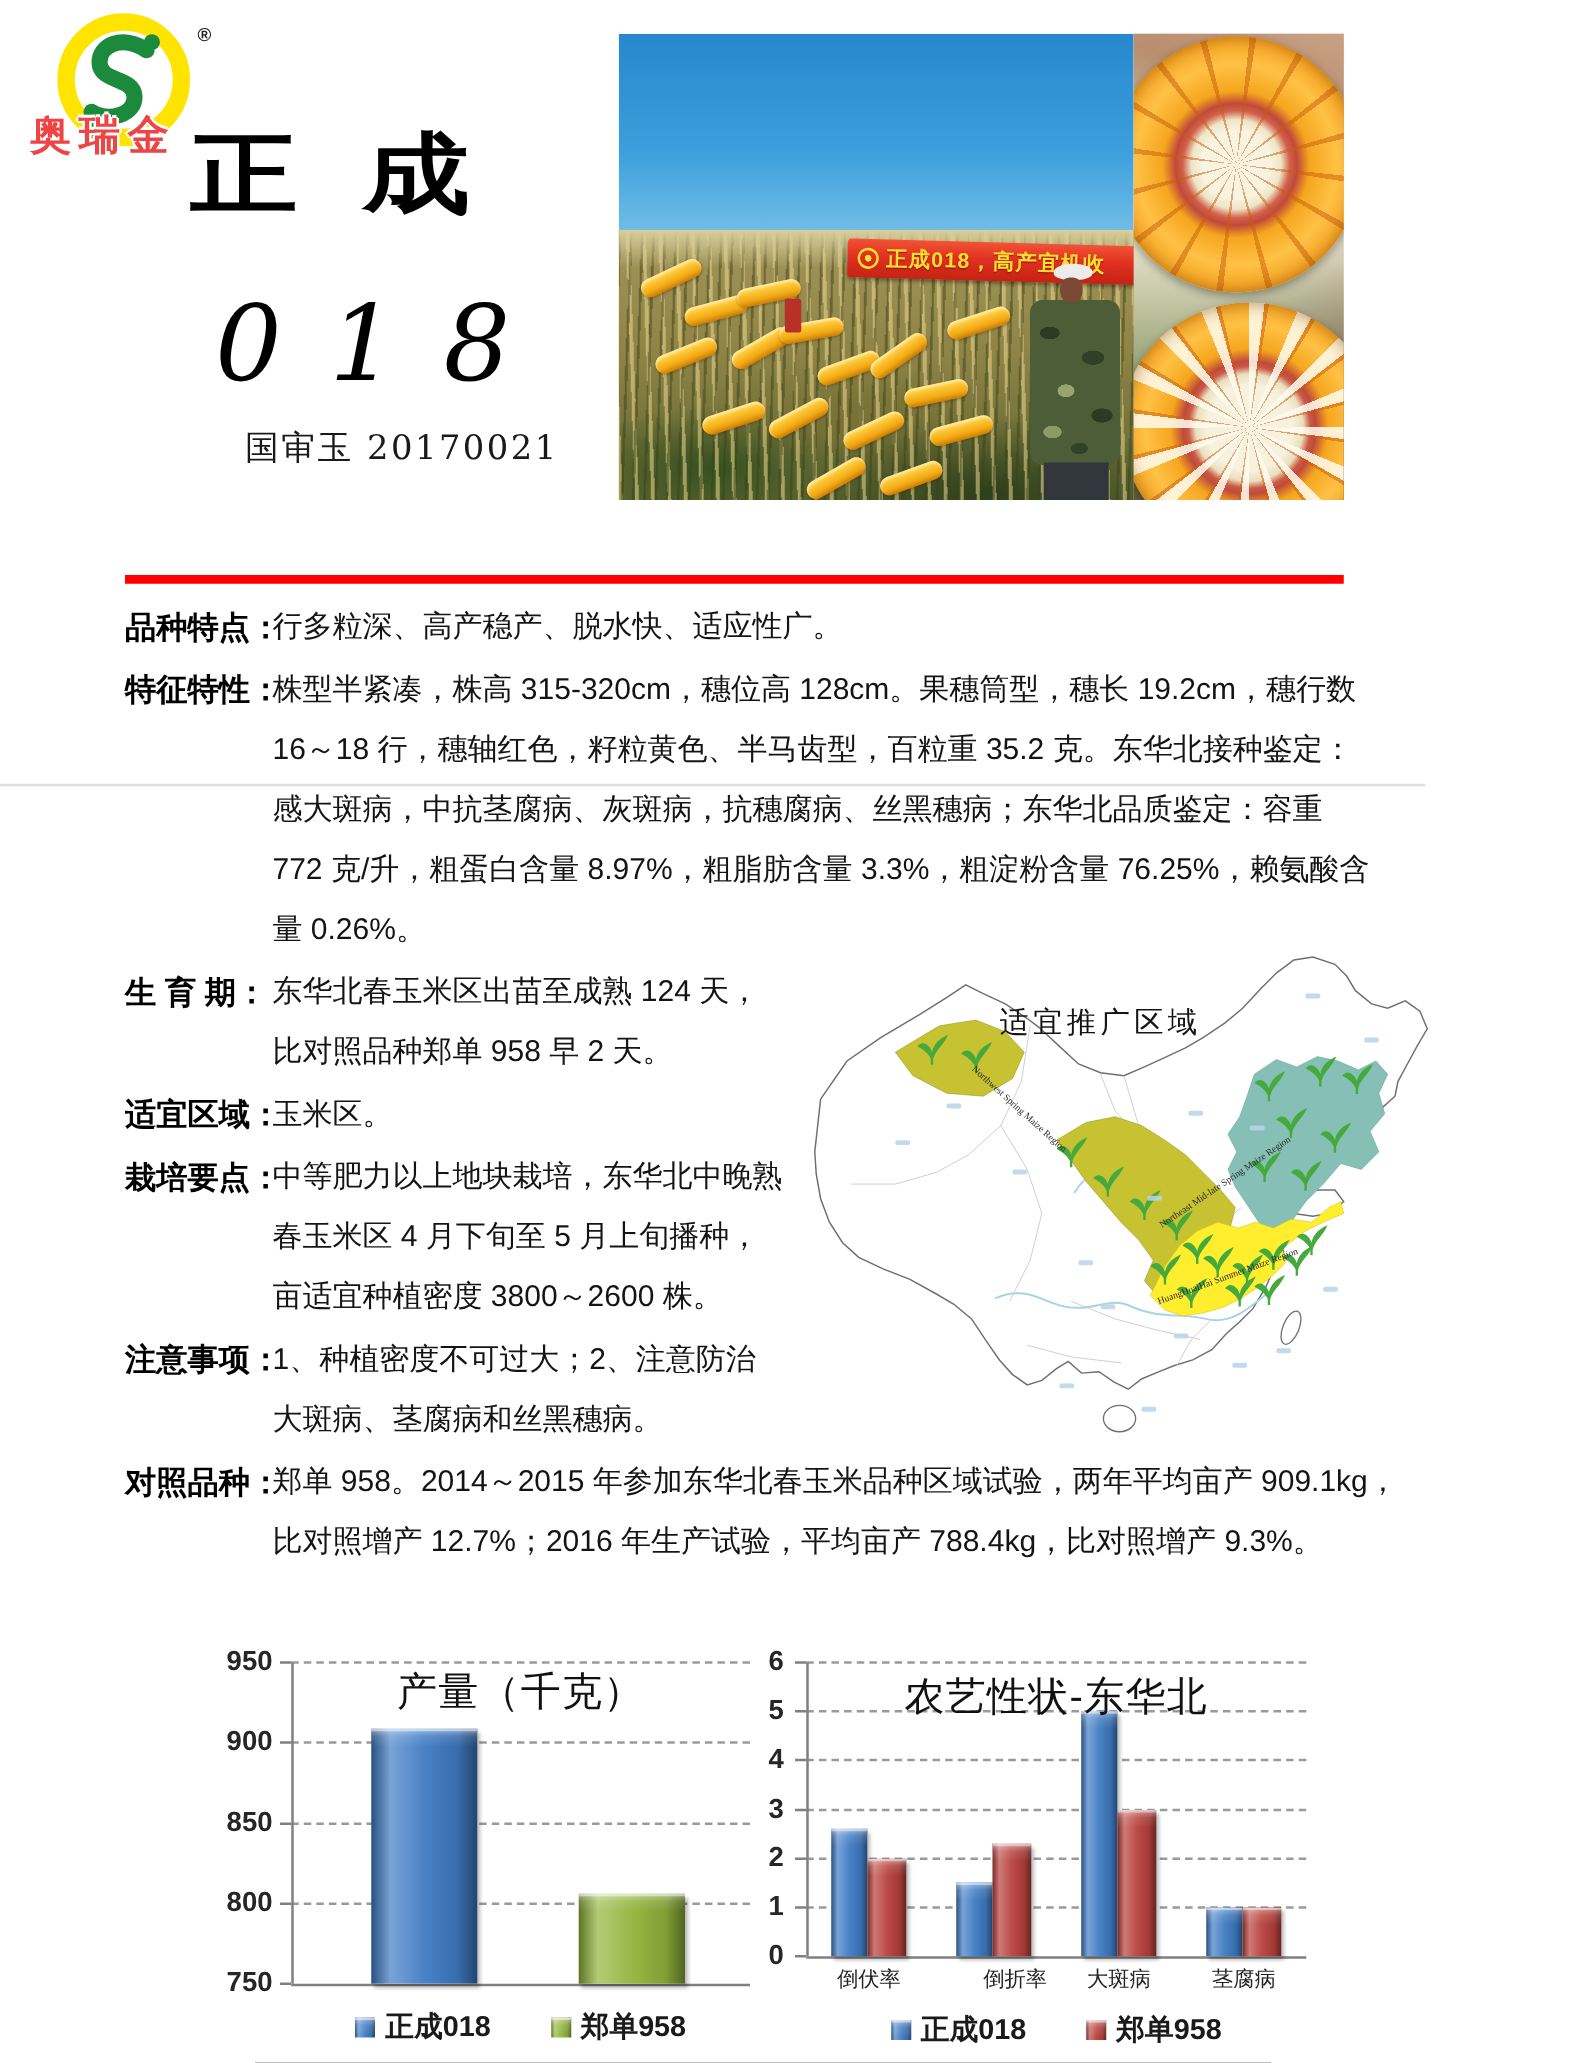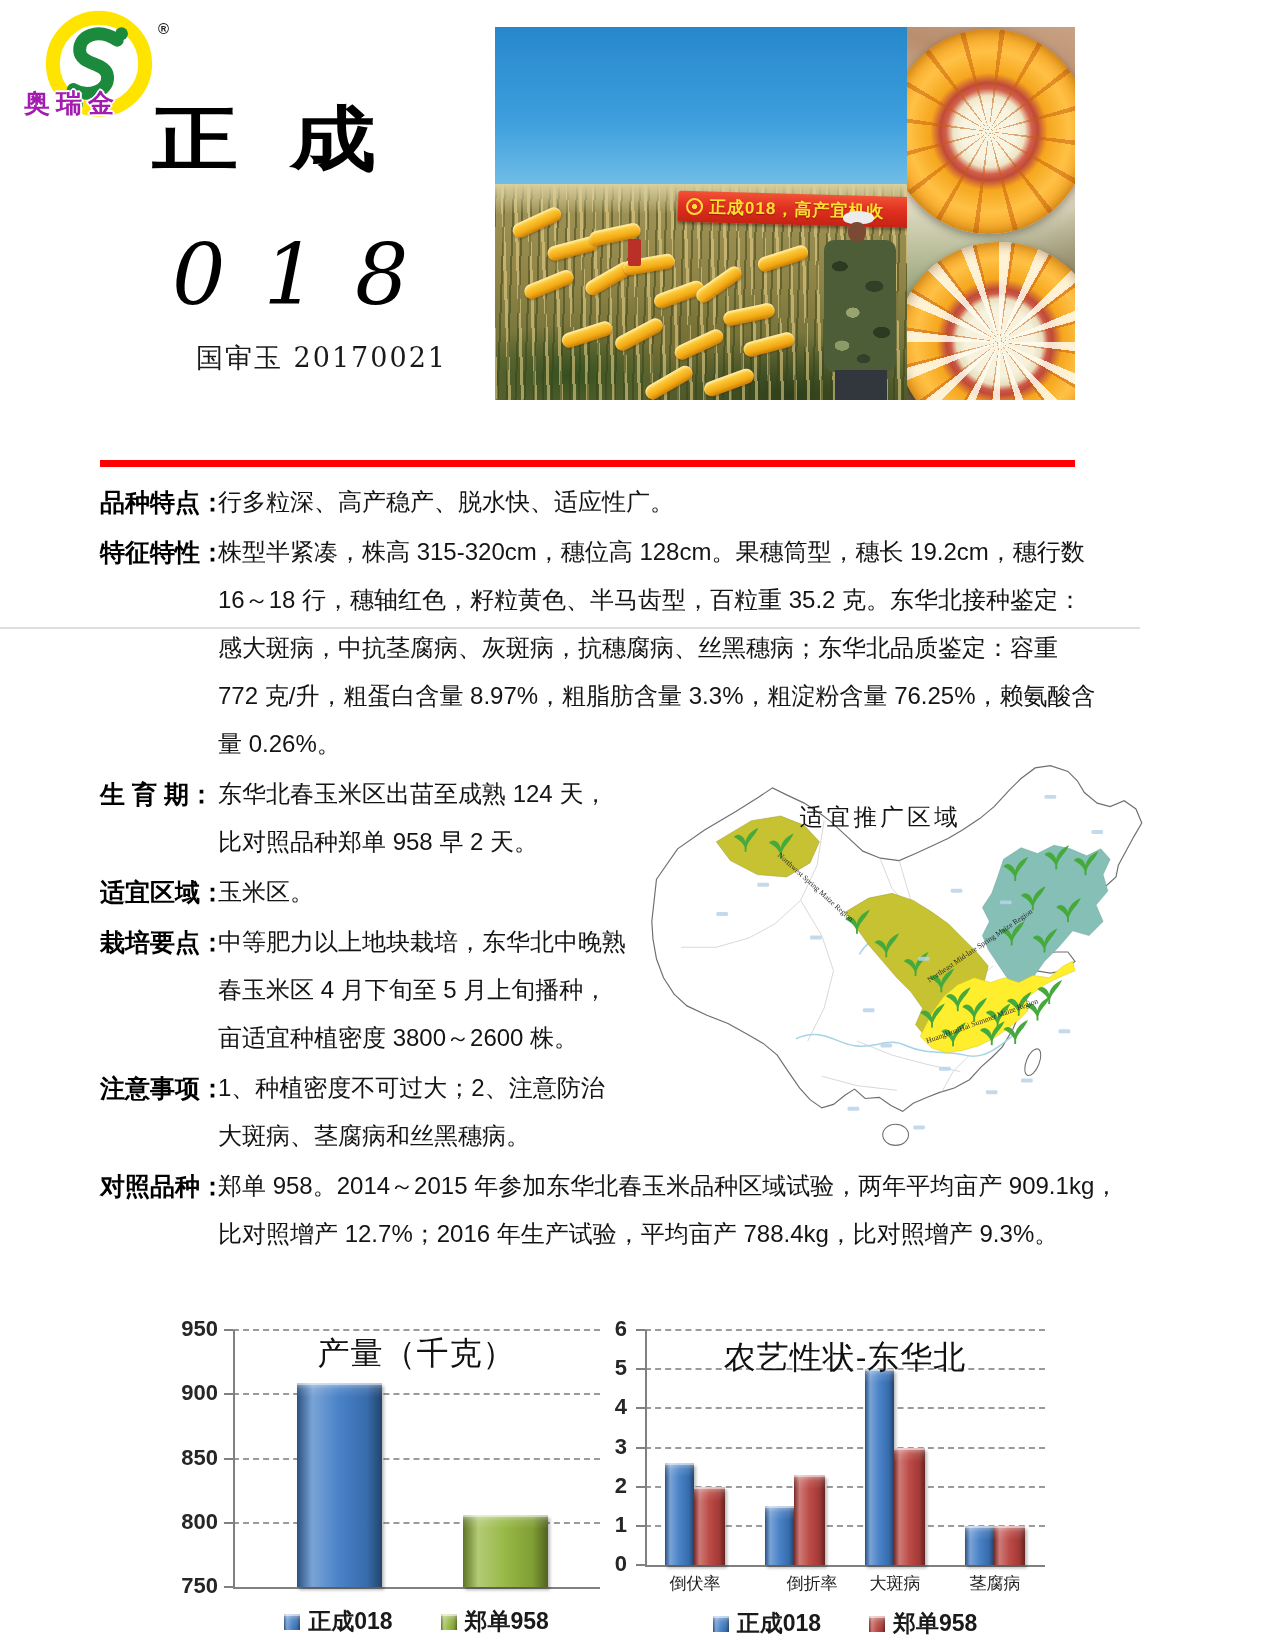--- a/index.html
+++ b/index.html
@@ -3,22 +3,22 @@
 <meta charset="utf-8">
 <style>
   html,body{margin:0;padding:0;background:#888;}
   .page{position:relative;width:1275px;height:1650px;background:#fff;margin:0 auto;overflow:hidden;
         font-family:"Liberation Sans","DejaVu Sans",sans-serif;color:#111;}
 
   
   .logo{position:absolute;left:30px;top:6px;width:150px;height:120px;}
   .logo svg{position:absolute;left:10px;top:2px;}
   .reg-mark{position:absolute;left:128px;top:14px;font-size:15px;font-weight:bold;color:#222;}
-  .brand-name{position:absolute;left:-6px;top:80px;font-size:26px;font-weight:bold;letter-spacing:6px;
-      color:#a21caf;white-space:nowrap;
+  .brand-name{position:absolute;left:-6px;top:80px;font-size:33px;font-weight:bold;letter-spacing:6px;
+      color:#ef4444;white-space:nowrap;
       text-shadow:2px 0 0 #fff,-2px 0 0 #fff,0 2px 0 #fff,0 -2px 0 #fff,1px 1px 0 #fff,-1px -1px 0 #fff,1px -1px 0 #fff,-1px 1px 0 #fff;}
   .page-title{position:absolute;left:152px;top:92px;font-family:"DejaVu Serif","Liberation Serif",serif;
       font-size:86px;font-weight:bold;letter-spacing:52px;white-space:nowrap;color:#000;transform:scaleY(.82);transform-origin:top left;}
   .page-title-number{position:absolute;left:172px;top:226px;font-family:"DejaVu Serif","Liberation Serif",serif;
       font-size:84px;font-style:italic;letter-spacing:38px;white-space:nowrap;color:#000;}
   .approval{position:absolute;left:196px;top:340px;font-family:"DejaVu Serif","Liberation Serif",serif;
       font-size:27px;letter-spacing:2px;color:#1a1a1a;white-space:nowrap;}
 
   
   .photo{position:absolute;top:27px;height:373px;overflow:hidden;}

